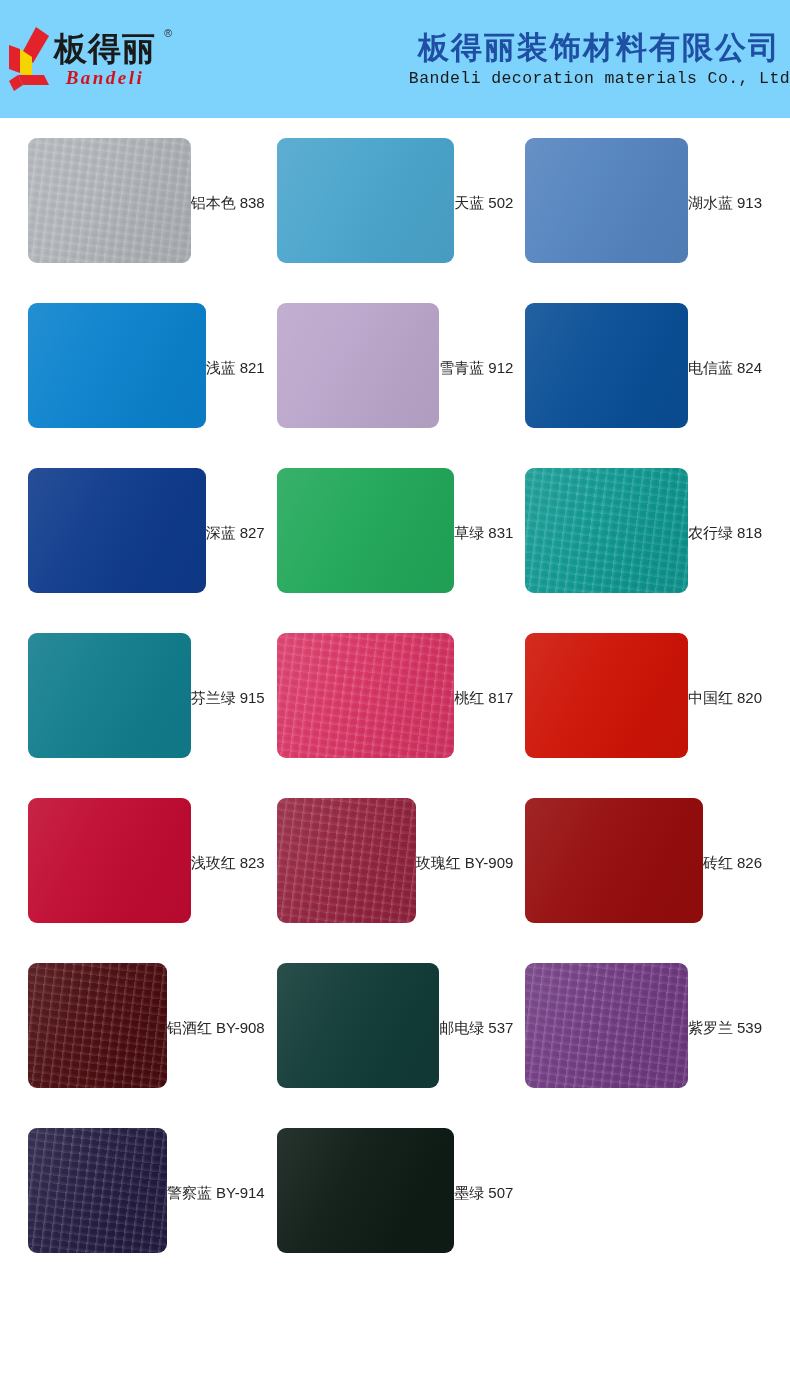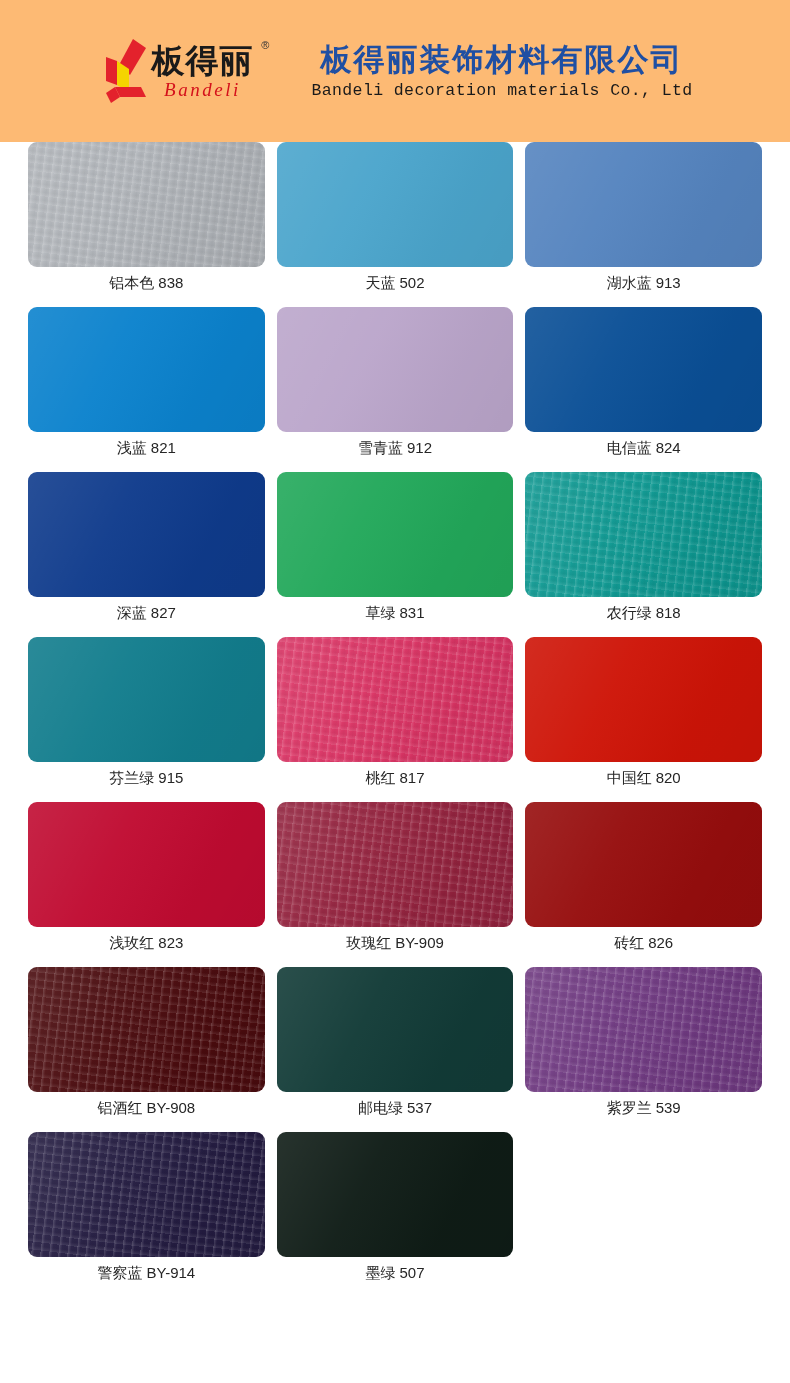--- a/index.html
+++ b/index.html
@@ -7,24 +7,24 @@
   body{
     width:790px;height:1383px;
     background:#ffffff;
     font-family:"Liberation Sans","DejaVu Sans",sans-serif;
     overflow:hidden;
     position:relative;
   }
 
   
   .header{
-    width:790px;height:142px;
-    display:flex;align-items:center;justify-content:center;
+    width:790px;height:118px;
+    display:flex;align-items:center;justify-content:space-between;
     gap:26px;
-    background:#fdba74;
+    background:#7dd3fc;
     box-sizing:border-box;
     padding-left:6px;
   }
 
   .logo-block{
     display:flex;align-items:center;
     position:relative;
     width:182px;height:84px;
     flex:0 0 auto;
   }
@@ -50,21 +50,21 @@
   }
   .logo-reg{
     position:absolute;
     top:-4px;right:-16px;
     font-size:11px;color:#333;
   }
   .logo-script{
     margin-top:3px;
     font-size:19px;
     font-style:italic;
-    font-weight:normal;
+    font-weight:bold;
     color:#d4111b;
     letter-spacing:2.5px;
     font-family:"Liberation Serif","DejaVu Serif",serif;
     align-self:center;
   }
 
   .company{
     display:flex;flex-direction:column;
     align-items:center;justify-content:center;
     flex:0 0 auto;
@@ -90,21 +90,21 @@
     width:790px;
     padding:0 28px 10px 28px;
     box-sizing:border-box;
     display:grid;
     grid-template-columns:repeat(3,1fr);
     column-gap:12px;
     row-gap:0px;
   }
   .swatch-cell{
     display:flex;
-    flex-direction:column;
+    flex-direction:row;
     align-items:center;
     height:165px;
   }
   .swatch-chip{
     width:100%;
     height:125px;
     border-radius:9px;
     position:relative;
     overflow:hidden;
   }

